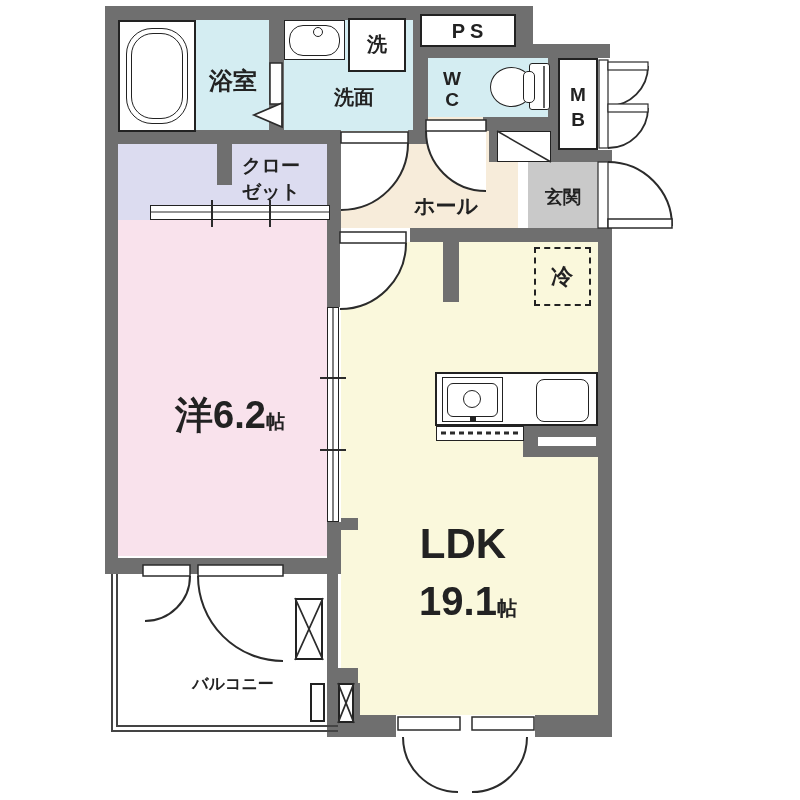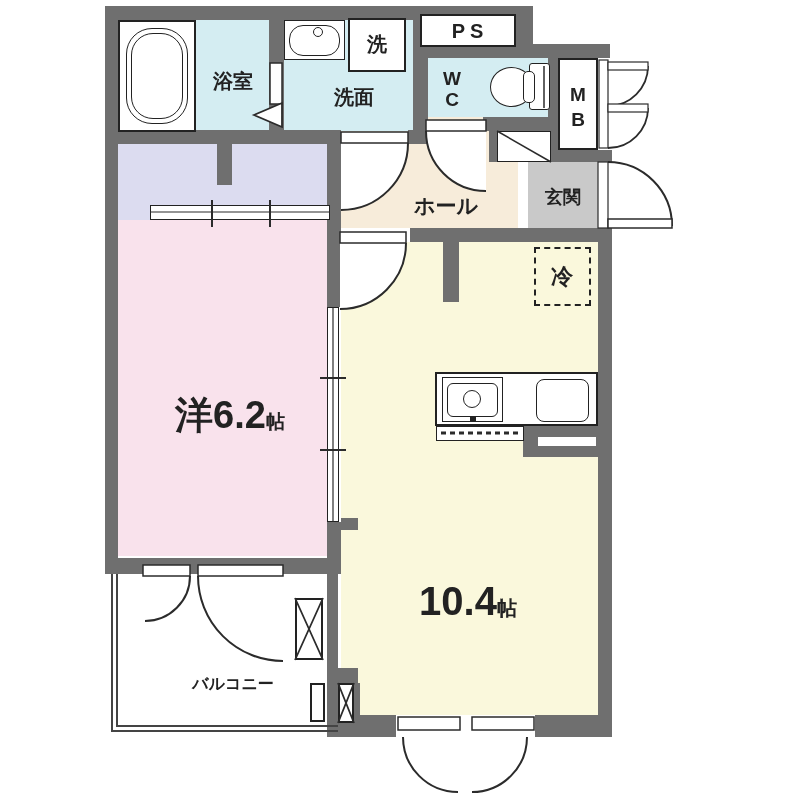--- a/index.html
+++ b/index.html
@@ -132,36 +132,41 @@
     <path d="M544 66 L544 108" stroke="#2b2b2b" stroke-width="1.5" fill="none"></path>
     <path d="M150 212 L330 212" stroke="#2b2b2b" stroke-width="1.2" fill="none"></path>
     <path d="M212 200 L212 227" stroke="#2b2b2b" stroke-width="2" fill="none"></path>
     <path d="M270 200 L270 227" stroke="#2b2b2b" stroke-width="2" fill="none"></path>
     <path d="M333 307 L333 522" stroke="#2b2b2b" stroke-width="1.2" fill="none"></path>
     <path d="M320 378 L346 378" stroke="#2b2b2b" stroke-width="2" fill="none"></path>
     <path d="M320 450 L346 450" stroke="#2b2b2b" stroke-width="2" fill="none"></path>
     <path d="M112 574 L112 731 L338 731 M117 574 L117 726 L338 726" stroke="#444" stroke-width="2" fill="none"></path>
   </svg>
 
-  <div class="lbl" style="left:233px;top:81px;font-size:20px">浴室</div>
+  <div class="lbl" style="left:233px;top:81px;font-size:24px">浴室</div>
   <div class="lbl" style="left:354px;top:97px;font-size:20px">洗面</div>
   <div class="lbl" style="left:377px;top:44px;font-size:20px">洗</div>
   <div class="lbl" style="left:470px;top:31px;font-size:20px;letter-spacing:5px">PS</div>
   <div class="lbl" style="left:452px;top:90px;font-size:19px;line-height:1.1">
     <span>W</span><br>
     <span>C</span>
   </div>
   <div class="lbl" style="left:578px;top:108px;font-size:19px;line-height:1.3">
     <span>M</span><br>
     <span>B</span>
   </div>
   <div class="lbl" style="left:563px;top:197px;font-size:18px">玄関</div>
   <div class="lbl" style="left:446px;top:206px;font-size:21px">ホール</div>
+  <div class="lbl" style="left:271px;top:179px;font-size:19px;line-height:1.35">
+    <span>クロー</span><br>
+    <span>ゼット</span>
+  </div>
   <div class="lbl" style="left:230px;top:416px;font-size:38px">
     <span>洋6.2</span><span style="font-size:19px">帖</span>
   </div>
+  <div class="lbl" style="left:463px;top:544px;font-size:42px">LDK</div>
   <div class="lbl" style="left:468px;top:601px;font-size:40px">
-    <span>10.4</span><span style="font-size:20px">帖</span>
+    <span>19.1</span><span style="font-size:20px">帖</span>
   </div>
   <div class="lbl" style="left:562px;top:277px;font-size:22px">冷</div>
   <div class="lbl" style="left:233px;top:684px;font-size:16px">バルコニー</div>
 
 </div>
 
 </body></html>

